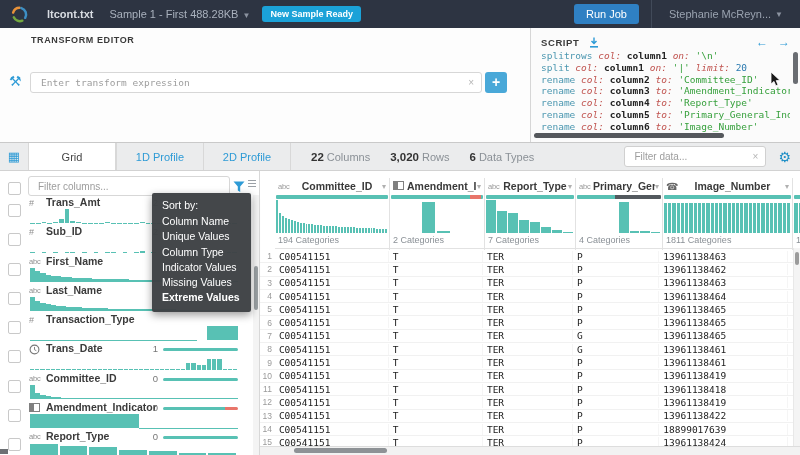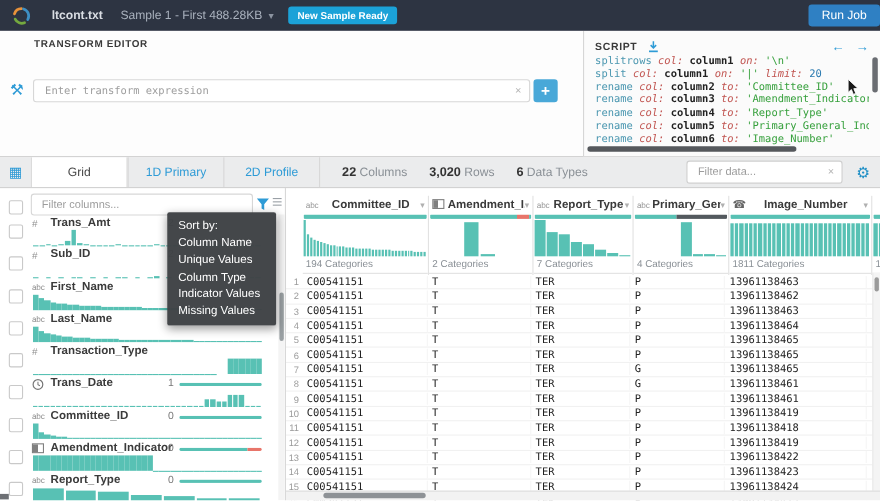--- a/index.html
+++ b/index.html
@@ -119,20 +119,24 @@
     <svg width="19" height="19" viewBox="0 0 20 20">
       <path d="M10 3 A7 7 0 0 0 3.3 8" stroke="#e8923a" stroke-width="2.6" fill="none" stroke-linecap="round"></path>
       <path d="M4 13 A7 7 0 0 0 13 16.5" stroke="#74a93f" stroke-width="2.6" fill="none" stroke-linecap="round"></path>
       <path d="M16 13.5 A7 7 0 0 0 12 3.3" stroke="#3d8fc4" stroke-width="2.6" fill="none" stroke-linecap="round"></path>
     </svg>
   </span>
   <span class="dataset">ltcont.txt</span>
   <span class="sample"><span>Sample 1 - First 488.28KB</span><span class="caret">▼</span></span>
   <span class="badge">New Sample Ready</span>
   <span class="run-btn">Run Job</span>
+  <span class="user-menu">
+      <span>Stephanie McReyn...</span>
+      <span class="caret">▼</span>
+    </span>
 </div>
 
 <div class="workspace">
   <div class="transform-panel">
     <div class="te-title">TRANSFORM EDITOR</div>
     <div class="te-icon">⚒</div>
     <div class="te-input-wrap">
       <input class="te-input" placeholder="Enter transform expression" style="">
       <span class="clear-x">×</span>
     </div>
@@ -156,21 +160,21 @@
     <div class="script-code"><div class="code-line"><span class="tk-kw">splitrows</span><span> </span><span class="tk-param">col:</span><span> </span><span class="tk-col">column1</span><span> </span><span class="tk-param">on:</span><span> </span><span class="tk-str">'\n'</span></div><div class="code-line"><span class="tk-kw">split</span><span> </span><span class="tk-param">col:</span><span> </span><span class="tk-col">column1</span><span> </span><span class="tk-param">on:</span><span> </span><span class="tk-str">'|'</span><span> </span><span class="tk-param">limit:</span><span> </span><span class="tk-num">20</span></div><div class="code-line"><span class="tk-kw">rename</span><span> </span><span class="tk-param">col:</span><span> </span><span class="tk-col">column2</span><span> </span><span class="tk-param">to:</span><span> </span><span class="tk-str">'Committee_ID'</span></div><div class="code-line"><span class="tk-kw">rename</span><span> </span><span class="tk-param">col:</span><span> </span><span class="tk-col">column3</span><span> </span><span class="tk-param">to:</span><span> </span><span class="tk-str">'Amendment_Indicator'</span></div><div class="code-line"><span class="tk-kw">rename</span><span> </span><span class="tk-param">col:</span><span> </span><span class="tk-col">column4</span><span> </span><span class="tk-param">to:</span><span> </span><span class="tk-str">'Report_Type'</span></div><div class="code-line"><span class="tk-kw">rename</span><span> </span><span class="tk-param">col:</span><span> </span><span class="tk-col">column5</span><span> </span><span class="tk-param">to:</span><span> </span><span class="tk-str">'Primary_General_Indicator'</span></div><div class="code-line"><span class="tk-kw">rename</span><span> </span><span class="tk-param">col:</span><span> </span><span class="tk-col">column6</span><span> </span><span class="tk-param">to:</span><span> </span><span class="tk-str">'Image_Number'</span></div></div>
     <div class="script-vscroll"></div>
     <div class="script-hscroll"></div>
   </div>
 </div>
 
 <div class="grid-toolbar">
   <span class="grid-icon">▦</span>
   <span id="tabs" style="display:flex;">
       <div class="tab active">Grid</div>
-      <div class="tab">1D Primary</div>
+      <div class="tab">1D Profile</div>
       <div class="tab">2D Profile</div>
     </span>
   <span class="stats" id="stats">
       <span class="stat"><b>22</b><span>Columns</span></span>
       <span class="stat"><b>3,020</b><span>Rows</span></span>
       <span class="stat"><b>6</b><span>Data Types</span></span>
     </span>
   <span class="filter-data-wrap">
     <input class="filter-data-input" placeholder="Filter data..." style="">
     <span class="clear-x">×</span>
@@ -615,20 +619,21 @@
   </div>
 
   <div class="sort-menu">
     <div class="menu-header">Sort by:</div>
     <div id="menu-items">
         <div class="menu-item">Column Name</div>
         <div class="menu-item">Unique Values</div>
         <div class="menu-item">Column Type</div>
         <div class="menu-item">Indicator Values</div>
         <div class="menu-item">Missing Values</div>
+        <div class="menu-item bold">Extreme Values</div>
       </div>
   </div>
 
   <div class="datatable">
     <div class="dt-header" id="dt-header">
       <div class="rownum-spacer"></div>
     <div class="col-head" style="width: 115px;">
           <div class="name-row">
             <span class="ch-icon">abc</span>
             <span class="ch-name">Committee_ID</span>
@@ -930,21 +935,21 @@
           <div class="dt-cell" style="width: 87px;">P</div>
           <div class="dt-cell" style="width: 130px;">13961138422</div>
           <div class="dt-cell" style="width: 12px;"></div>
         </div>
         <div class="dt-row">
           <div class="dt-rn">14</div>
           <div class="dt-cell" style="width: 115px;">C00541151</div>
           <div class="dt-cell" style="width: 95px;">T</div>
           <div class="dt-cell" style="width: 91px;">TER</div>
           <div class="dt-cell" style="width: 87px;">P</div>
-          <div class="dt-cell" style="width: 130px;">13961138423</div>
+          <div class="dt-cell" style="width: 130px;">18899017639</div>
           <div class="dt-cell" style="width: 12px;"></div>
         </div>
         <div class="dt-row">
           <div class="dt-rn">15</div>
           <div class="dt-cell" style="width: 115px;">C00541151</div>
           <div class="dt-cell" style="width: 95px;">T</div>
           <div class="dt-cell" style="width: 91px;">TER</div>
           <div class="dt-cell" style="width: 87px;">P</div>
           <div class="dt-cell" style="width: 130px;">13961138424</div>
           <div class="dt-cell" style="width: 12px;"></div>

